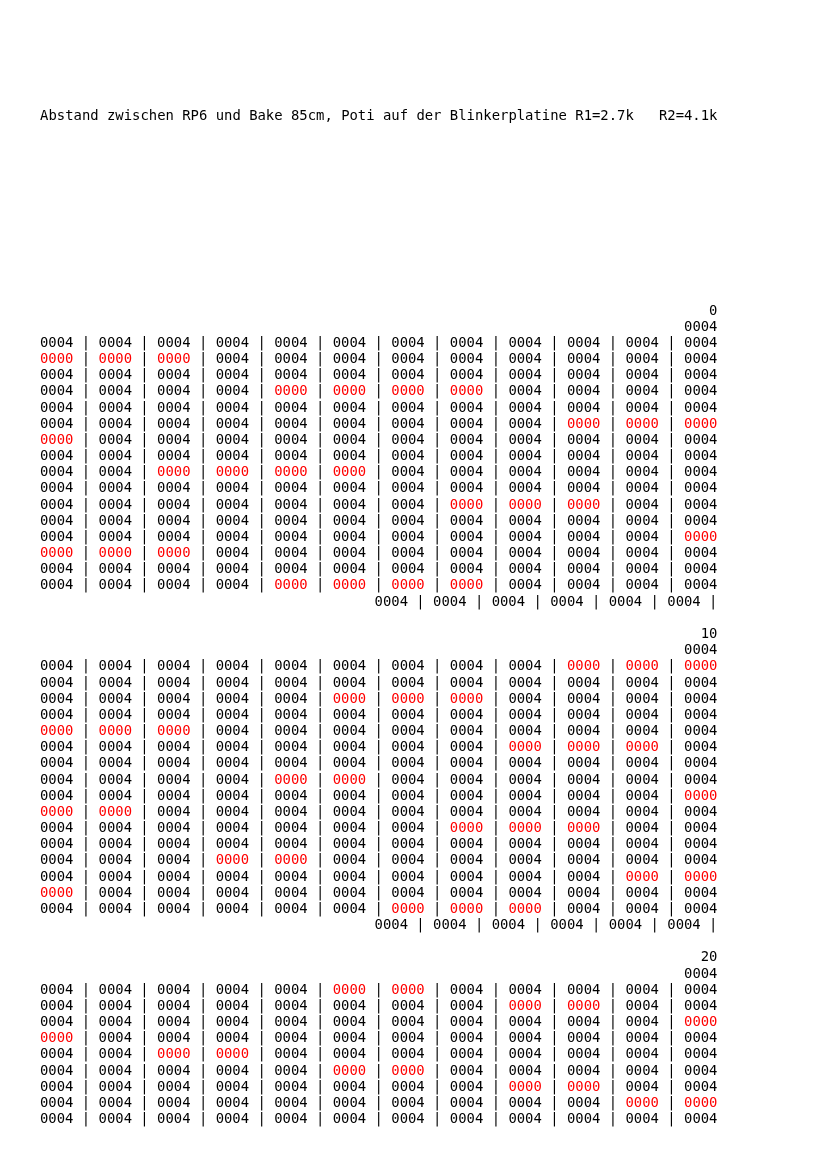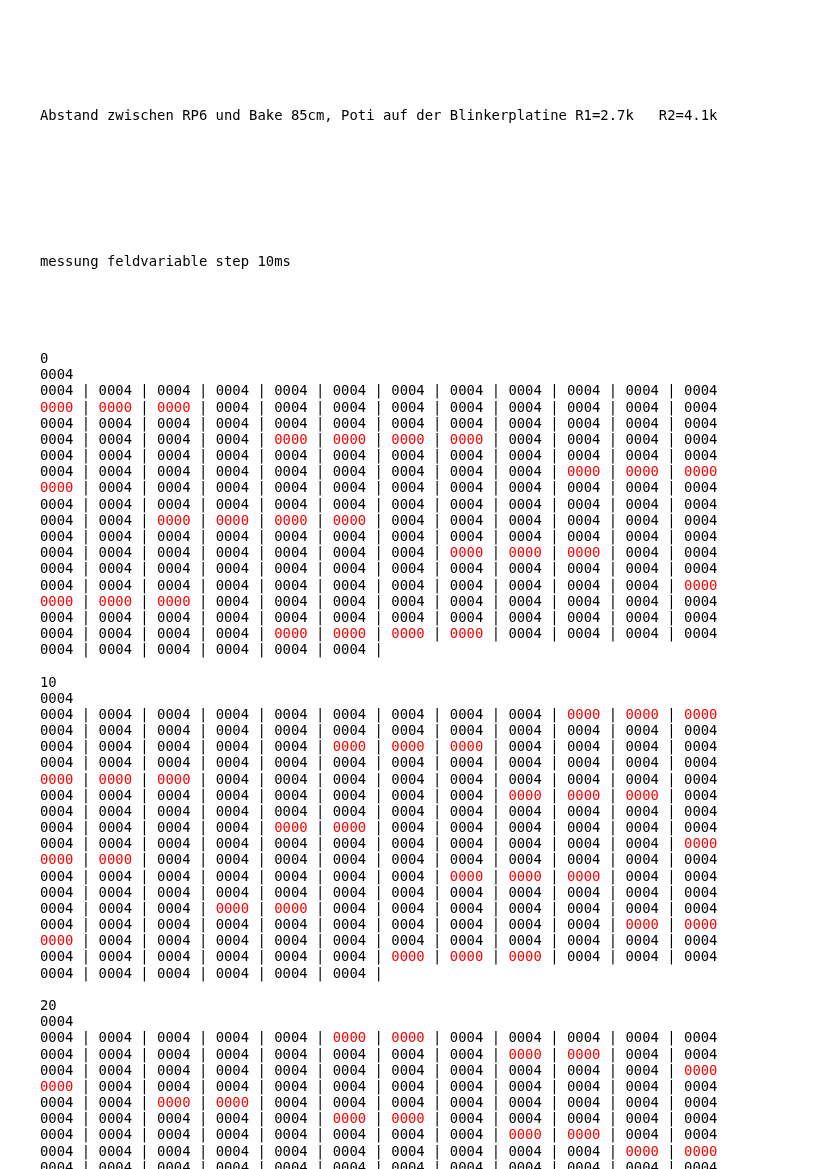--- a/index.html
+++ b/index.html
@@ -14,26 +14,25 @@
   .doc {
     position: absolute;
     left: 40px;
     top: 75px;
     font-family: "DejaVu Sans Mono", monospace;
     font-size: 13.9px;
     line-height: 16.18px;
     color: var(--text-color, #000000);
     white-space: pre;
   }
-  .line { height: 16.18px; white-space: pre; }
+  .line { height: 16.18px; white-space: pre; text-align: right; }
   .zero { color: var(--zero-color, #ff0000); }
 </style>
 </head>
 <body>
 
 <div class="doc">
   <div class="line">Abstand zwischen RP6 und Bake 85cm, Poti auf der Blinkerplatine R1=2.7k   R2=4.1k</div>
   <div class="line"></div>
   <div class="line"></div>
-  <div class="line">messung feldvariable step 10ms</div>
   <div class="line"></div>
   <div id="sections"><div class="line">0</div><div class="line">0004</div><div class="line"><span>0004</span><span> | </span><span>0004</span><span> | </span><span>0004</span><span> | </span><span>0004</span><span> | </span><span>0004</span><span> | </span><span>0004</span><span> | </span><span>0004</span><span> | </span><span>0004</span><span> | </span><span>0004</span><span> | </span><span>0004</span><span> | </span><span>0004</span><span> | </span><span>0004</span></div><div class="line"><span class="zero">0000</span><span> | </span><span class="zero">0000</span><span> | </span><span class="zero">0000</span><span> | </span><span>0004</span><span> | </span><span>0004</span><span> | </span><span>0004</span><span> | </span><span>0004</span><span> | </span><span>0004</span><span> | </span><span>0004</span><span> | </span><span>0004</span><span> | </span><span>0004</span><span> | </span><span>0004</span></div><div class="line"><span>0004</span><span> | </span><span>0004</span><span> | </span><span>0004</span><span> | </span><span>0004</span><span> | </span><span>0004</span><span> | </span><span>0004</span><span> | </span><span>0004</span><span> | </span><span>0004</span><span> | </span><span>0004</span><span> | </span><span>0004</span><span> | </span><span>0004</span><span> | </span><span>0004</span></div><div class="line"><span>0004</span><span> | </span><span>0004</span><span> | </span><span>0004</span><span> | </span><span>0004</span><span> | </span><span class="zero">0000</span><span> | </span><span class="zero">0000</span><span> | </span><span class="zero">0000</span><span> | </span><span class="zero">0000</span><span> | </span><span>0004</span><span> | </span><span>0004</span><span> | </span><span>0004</span><span> | </span><span>0004</span></div><div class="line"><span>0004</span><span> | </span><span>0004</span><span> | </span><span>0004</span><span> | </span><span>0004</span><span> | </span><span>0004</span><span> | </span><span>0004</span><span> | </span><span>0004</span><span> | </span><span>0004</span><span> | </span><span>0004</span><span> | </span><span>0004</span><span> | </span><span>0004</span><span> | </span><span>0004</span></div><div class="line"><span>0004</span><span> | </span><span>0004</span><span> | </span><span>0004</span><span> | </span><span>0004</span><span> | </span><span>0004</span><span> | </span><span>0004</span><span> | </span><span>0004</span><span> | </span><span>0004</span><span> | </span><span>0004</span><span> | </span><span class="zero">0000</span><span> | </span><span class="zero">0000</span><span> | </span><span class="zero">0000</span></div><div class="line"><span class="zero">0000</span><span> | </span><span>0004</span><span> | </span><span>0004</span><span> | </span><span>0004</span><span> | </span><span>0004</span><span> | </span><span>0004</span><span> | </span><span>0004</span><span> | </span><span>0004</span><span> | </span><span>0004</span><span> | </span><span>0004</span><span> | </span><span>0004</span><span> | </span><span>0004</span></div><div class="line"><span>0004</span><span> | </span><span>0004</span><span> | </span><span>0004</span><span> | </span><span>0004</span><span> | </span><span>0004</span><span> | </span><span>0004</span><span> | </span><span>0004</span><span> | </span><span>0004</span><span> | </span><span>0004</span><span> | </span><span>0004</span><span> | </span><span>0004</span><span> | </span><span>0004</span></div><div class="line"><span>0004</span><span> | </span><span>0004</span><span> | </span><span class="zero">0000</span><span> | </span><span class="zero">0000</span><span> | </span><span class="zero">0000</span><span> | </span><span class="zero">0000</span><span> | </span><span>0004</span><span> | </span><span>0004</span><span> | </span><span>0004</span><span> | </span><span>0004</span><span> | </span><span>0004</span><span> | </span><span>0004</span></div><div class="line"><span>0004</span><span> | </span><span>0004</span><span> | </span><span>0004</span><span> | </span><span>0004</span><span> | </span><span>0004</span><span> | </span><span>0004</span><span> | </span><span>0004</span><span> | </span><span>0004</span><span> | </span><span>0004</span><span> | </span><span>0004</span><span> | </span><span>0004</span><span> | </span><span>0004</span></div><div class="line"><span>0004</span><span> | </span><span>0004</span><span> | </span><span>0004</span><span> | </span><span>0004</span><span> | </span><span>0004</span><span> | </span><span>0004</span><span> | </span><span>0004</span><span> | </span><span class="zero">0000</span><span> | </span><span class="zero">0000</span><span> | </span><span class="zero">0000</span><span> | </span><span>0004</span><span> | </span><span>0004</span></div><div class="line"><span>0004</span><span> | </span><span>0004</span><span> | </span><span>0004</span><span> | </span><span>0004</span><span> | </span><span>0004</span><span> | </span><span>0004</span><span> | </span><span>0004</span><span> | </span><span>0004</span><span> | </span><span>0004</span><span> | </span><span>0004</span><span> | </span><span>0004</span><span> | </span><span>0004</span></div><div class="line"><span>0004</span><span> | </span><span>0004</span><span> | </span><span>0004</span><span> | </span><span>0004</span><span> | </span><span>0004</span><span> | </span><span>0004</span><span> | </span><span>0004</span><span> | </span><span>0004</span><span> | </span><span>0004</span><span> | </span><span>0004</span><span> | </span><span>0004</span><span> | </span><span class="zero">0000</span></div><div class="line"><span class="zero">0000</span><span> | </span><span class="zero">0000</span><span> | </span><span class="zero">0000</span><span> | </span><span>0004</span><span> | </span><span>0004</span><span> | </span><span>0004</span><span> | </span><span>0004</span><span> | </span><span>0004</span><span> | </span><span>0004</span><span> | </span><span>0004</span><span> | </span><span>0004</span><span> | </span><span>0004</span></div><div class="line"><span>0004</span><span> | </span><span>0004</span><span> | </span><span>0004</span><span> | </span><span>0004</span><span> | </span><span>0004</span><span> | </span><span>0004</span><span> | </span><span>0004</span><span> | </span><span>0004</span><span> | </span><span>0004</span><span> | </span><span>0004</span><span> | </span><span>0004</span><span> | </span><span>0004</span></div><div class="line"><span>0004</span><span> | </span><span>0004</span><span> | </span><span>0004</span><span> | </span><span>0004</span><span> | </span><span class="zero">0000</span><span> | </span><span class="zero">0000</span><span> | </span><span class="zero">0000</span><span> | </span><span class="zero">0000</span><span> | </span><span>0004</span><span> | </span><span>0004</span><span> | </span><span>0004</span><span> | </span><span>0004</span></div><div class="line"><span>0004</span><span> | </span><span>0004</span><span> | </span><span>0004</span><span> | </span><span>0004</span><span> | </span><span>0004</span><span> | </span><span>0004</span><span> |</span></div><div class="line"></div><div class="line">10</div><div class="line">0004</div><div class="line"><span>0004</span><span> | </span><span>0004</span><span> | </span><span>0004</span><span> | </span><span>0004</span><span> | </span><span>0004</span><span> | </span><span>0004</span><span> | </span><span>0004</span><span> | </span><span>0004</span><span> | </span><span>0004</span><span> | </span><span class="zero">0000</span><span> | </span><span class="zero">0000</span><span> | </span><span class="zero">0000</span></div><div class="line"><span>0004</span><span> | </span><span>0004</span><span> | </span><span>0004</span><span> | </span><span>0004</span><span> | </span><span>0004</span><span> | </span><span>0004</span><span> | </span><span>0004</span><span> | </span><span>0004</span><span> | </span><span>0004</span><span> | </span><span>0004</span><span> | </span><span>0004</span><span> | </span><span>0004</span></div><div class="line"><span>0004</span><span> | </span><span>0004</span><span> | </span><span>0004</span><span> | </span><span>0004</span><span> | </span><span>0004</span><span> | </span><span class="zero">0000</span><span> | </span><span class="zero">0000</span><span> | </span><span class="zero">0000</span><span> | </span><span>0004</span><span> | </span><span>0004</span><span> | </span><span>0004</span><span> | </span><span>0004</span></div><div class="line"><span>0004</span><span> | </span><span>0004</span><span> | </span><span>0004</span><span> | </span><span>0004</span><span> | </span><span>0004</span><span> | </span><span>0004</span><span> | </span><span>0004</span><span> | </span><span>0004</span><span> | </span><span>0004</span><span> | </span><span>0004</span><span> | </span><span>0004</span><span> | </span><span>0004</span></div><div class="line"><span class="zero">0000</span><span> | </span><span class="zero">0000</span><span> | </span><span class="zero">0000</span><span> | </span><span>0004</span><span> | </span><span>0004</span><span> | </span><span>0004</span><span> | </span><span>0004</span><span> | </span><span>0004</span><span> | </span><span>0004</span><span> | </span><span>0004</span><span> | </span><span>0004</span><span> | </span><span>0004</span></div><div class="line"><span>0004</span><span> | </span><span>0004</span><span> | </span><span>0004</span><span> | </span><span>0004</span><span> | </span><span>0004</span><span> | </span><span>0004</span><span> | </span><span>0004</span><span> | </span><span>0004</span><span> | </span><span class="zero">0000</span><span> | </span><span class="zero">0000</span><span> | </span><span class="zero">0000</span><span> | </span><span>0004</span></div><div class="line"><span>0004</span><span> | </span><span>0004</span><span> | </span><span>0004</span><span> | </span><span>0004</span><span> | </span><span>0004</span><span> | </span><span>0004</span><span> | </span><span>0004</span><span> | </span><span>0004</span><span> | </span><span>0004</span><span> | </span><span>0004</span><span> | </span><span>0004</span><span> | </span><span>0004</span></div><div class="line"><span>0004</span><span> | </span><span>0004</span><span> | </span><span>0004</span><span> | </span><span>0004</span><span> | </span><span class="zero">0000</span><span> | </span><span class="zero">0000</span><span> | </span><span>0004</span><span> | </span><span>0004</span><span> | </span><span>0004</span><span> | </span><span>0004</span><span> | </span><span>0004</span><span> | </span><span>0004</span></div><div class="line"><span>0004</span><span> | </span><span>0004</span><span> | </span><span>0004</span><span> | </span><span>0004</span><span> | </span><span>0004</span><span> | </span><span>0004</span><span> | </span><span>0004</span><span> | </span><span>0004</span><span> | </span><span>0004</span><span> | </span><span>0004</span><span> | </span><span>0004</span><span> | </span><span class="zero">0000</span></div><div class="line"><span class="zero">0000</span><span> | </span><span class="zero">0000</span><span> | </span><span>0004</span><span> | </span><span>0004</span><span> | </span><span>0004</span><span> | </span><span>0004</span><span> | </span><span>0004</span><span> | </span><span>0004</span><span> | </span><span>0004</span><span> | </span><span>0004</span><span> | </span><span>0004</span><span> | </span><span>0004</span></div><div class="line"><span>0004</span><span> | </span><span>0004</span><span> | </span><span>0004</span><span> | </span><span>0004</span><span> | </span><span>0004</span><span> | </span><span>0004</span><span> | </span><span>0004</span><span> | </span><span class="zero">0000</span><span> | </span><span class="zero">0000</span><span> | </span><span class="zero">0000</span><span> | </span><span>0004</span><span> | </span><span>0004</span></div><div class="line"><span>0004</span><span> | </span><span>0004</span><span> | </span><span>0004</span><span> | </span><span>0004</span><span> | </span><span>0004</span><span> | </span><span>0004</span><span> | </span><span>0004</span><span> | </span><span>0004</span><span> | </span><span>0004</span><span> | </span><span>0004</span><span> | </span><span>0004</span><span> | </span><span>0004</span></div><div class="line"><span>0004</span><span> | </span><span>0004</span><span> | </span><span>0004</span><span> | </span><span class="zero">0000</span><span> | </span><span class="zero">0000</span><span> | </span><span>0004</span><span> | </span><span>0004</span><span> | </span><span>0004</span><span> | </span><span>0004</span><span> | </span><span>0004</span><span> | </span><span>0004</span><span> | </span><span>0004</span></div><div class="line"><span>0004</span><span> | </span><span>0004</span><span> | </span><span>0004</span><span> | </span><span>0004</span><span> | </span><span>0004</span><span> | </span><span>0004</span><span> | </span><span>0004</span><span> | </span><span>0004</span><span> | </span><span>0004</span><span> | </span><span>0004</span><span> | </span><span class="zero">0000</span><span> | </span><span class="zero">0000</span></div><div class="line"><span class="zero">0000</span><span> | </span><span>0004</span><span> | </span><span>0004</span><span> | </span><span>0004</span><span> | </span><span>0004</span><span> | </span><span>0004</span><span> | </span><span>0004</span><span> | </span><span>0004</span><span> | </span><span>0004</span><span> | </span><span>0004</span><span> | </span><span>0004</span><span> | </span><span>0004</span></div><div class="line"><span>0004</span><span> | </span><span>0004</span><span> | </span><span>0004</span><span> | </span><span>0004</span><span> | </span><span>0004</span><span> | </span><span>0004</span><span> | </span><span class="zero">0000</span><span> | </span><span class="zero">0000</span><span> | </span><span class="zero">0000</span><span> | </span><span>0004</span><span> | </span><span>0004</span><span> | </span><span>0004</span></div><div class="line"><span>0004</span><span> | </span><span>0004</span><span> | </span><span>0004</span><span> | </span><span>0004</span><span> | </span><span>0004</span><span> | </span><span>0004</span><span> |</span></div><div class="line"></div><div class="line">20</div><div class="line">0004</div><div class="line"><span>0004</span><span> | </span><span>0004</span><span> | </span><span>0004</span><span> | </span><span>0004</span><span> | </span><span>0004</span><span> | </span><span class="zero">0000</span><span> | </span><span class="zero">0000</span><span> | </span><span>0004</span><span> | </span><span>0004</span><span> | </span><span>0004</span><span> | </span><span>0004</span><span> | </span><span>0004</span></div><div class="line"><span>0004</span><span> | </span><span>0004</span><span> | </span><span>0004</span><span> | </span><span>0004</span><span> | </span><span>0004</span><span> | </span><span>0004</span><span> | </span><span>0004</span><span> | </span><span>0004</span><span> | </span><span class="zero">0000</span><span> | </span><span class="zero">0000</span><span> | </span><span>0004</span><span> | </span><span>0004</span></div><div class="line"><span>0004</span><span> | </span><span>0004</span><span> | </span><span>0004</span><span> | </span><span>0004</span><span> | </span><span>0004</span><span> | </span><span>0004</span><span> | </span><span>0004</span><span> | </span><span>0004</span><span> | </span><span>0004</span><span> | </span><span>0004</span><span> | </span><span>0004</span><span> | </span><span class="zero">0000</span></div><div class="line"><span class="zero">0000</span><span> | </span><span>0004</span><span> | </span><span>0004</span><span> | </span><span>0004</span><span> | </span><span>0004</span><span> | </span><span>0004</span><span> | </span><span>0004</span><span> | </span><span>0004</span><span> | </span><span>0004</span><span> | </span><span>0004</span><span> | </span><span>0004</span><span> | </span><span>0004</span></div><div class="line"><span>0004</span><span> | </span><span>0004</span><span> | </span><span class="zero">0000</span><span> | </span><span class="zero">0000</span><span> | </span><span>0004</span><span> | </span><span>0004</span><span> | </span><span>0004</span><span> | </span><span>0004</span><span> | </span><span>0004</span><span> | </span><span>0004</span><span> | </span><span>0004</span><span> | </span><span>0004</span></div><div class="line"><span>0004</span><span> | </span><span>0004</span><span> | </span><span>0004</span><span> | </span><span>0004</span><span> | </span><span>0004</span><span> | </span><span class="zero">0000</span><span> | </span><span class="zero">0000</span><span> | </span><span>0004</span><span> | </span><span>0004</span><span> | </span><span>0004</span><span> | </span><span>0004</span><span> | </span><span>0004</span></div><div class="line"><span>0004</span><span> | </span><span>0004</span><span> | </span><span>0004</span><span> | </span><span>0004</span><span> | </span><span>0004</span><span> | </span><span>0004</span><span> | </span><span>0004</span><span> | </span><span>0004</span><span> | </span><span class="zero">0000</span><span> | </span><span class="zero">0000</span><span> | </span><span>0004</span><span> | </span><span>0004</span></div><div class="line"><span>0004</span><span> | </span><span>0004</span><span> | </span><span>0004</span><span> | </span><span>0004</span><span> | </span><span>0004</span><span> | </span><span>0004</span><span> | </span><span>0004</span><span> | </span><span>0004</span><span> | </span><span>0004</span><span> | </span><span>0004</span><span> | </span><span class="zero">0000</span><span> | </span><span class="zero">0000</span></div><div class="line"><span>0004</span><span> | </span><span>0004</span><span> | </span><span>0004</span><span> | </span><span>0004</span><span> | </span><span>0004</span><span> | </span><span>0004</span><span> | </span><span>0004</span><span> | </span><span>0004</span><span> | </span><span>0004</span><span> | </span><span>0004</span><span> | </span><span>0004</span><span> | </span><span>0004</span></div></div>
 </div>
 
 </body></html>

